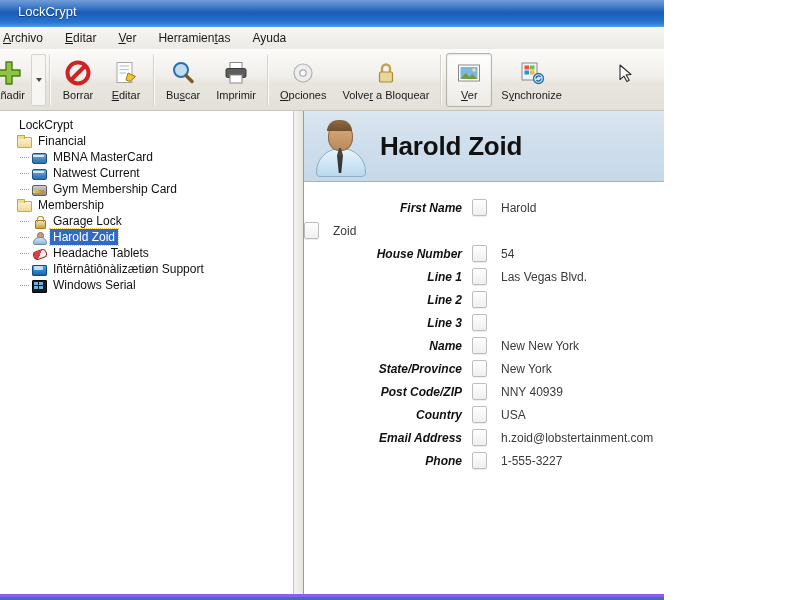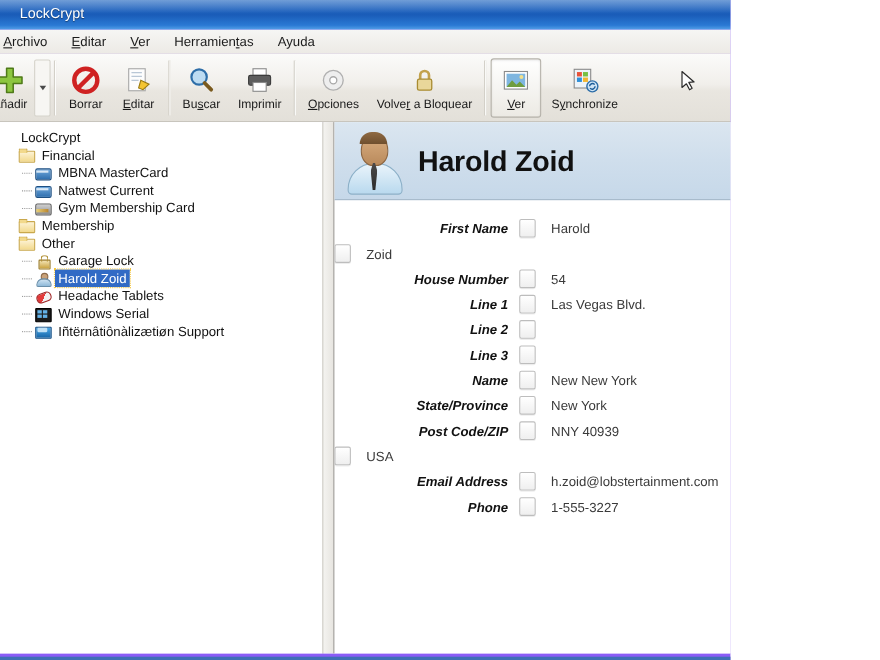--- a/index.html
+++ b/index.html
@@ -359,25 +359,20 @@
           <span class="ic gym"></span>
           <span class="tlabel">Gym Membership Card</span>
         </div>
 
         <div class="trow">
           <span class="twisty"></span>
           <span class="ic folder"></span>
           <span class="tlabel">Membership</span>
         </div>
 
-        <div class="trow">
-          <span class="twisty"></span>
-          <span class="ic folder"></span>
-          <span class="tlabel">Other</span>
-        </div>
 
         <div class="trow">
           <span class="indent" style="width:14px"></span>
           <span class="dashes"></span>
           <span class="ic lock"></span>
           <span class="tlabel">Garage Lock</span>
         </div>
 
         <div class="trow sel">
           <span class="indent" style="width:14px"></span>
@@ -389,29 +384,29 @@
         <div class="trow">
           <span class="indent" style="width:14px"></span>
           <span class="dashes"></span>
           <span class="ic pill"></span>
           <span class="tlabel">Headache Tablets</span>
         </div>
 
         <div class="trow">
           <span class="indent" style="width:14px"></span>
           <span class="dashes"></span>
+          <span class="ic globe"></span>
+          <span class="tlabel">Iñtërnâtiônàlizætiøn Support</span>
+        </div>
+
+        <div class="trow">
+          <span class="indent" style="width:14px"></span>
+          <span class="dashes"></span>
           <span class="ic winkey"></span>
           <span class="tlabel">Windows Serial</span>
-        </div>
-
-        <div class="trow">
-          <span class="indent" style="width:14px"></span>
-          <span class="dashes"></span>
-          <span class="ic globe"></span>
-          <span class="tlabel">Iñtërnâtiônàlizætiøn Support</span>
         </div>
 
       </div>
     </div>
 
     <div class="splitter"></div>
 
     <div class="detail-pane">
 
       <div class="dheader">
@@ -473,20 +468,21 @@
           <div class="fvalue">New York</div>
         </div>
 
         <div class="frow">
           <div class="flabel">Post Code/ZIP</div>
           <div class="fcopy"></div>
           <div class="fvalue">NNY 40939</div>
         </div>
 
         <div class="frow">
+          <div class="flabel">Country</div>
           <div class="fcopy"></div>
           <div class="fvalue">USA</div>
         </div>
 
         <div class="frow">
           <div class="flabel">Email Address</div>
           <div class="fcopy"></div>
           <div class="fvalue">h.zoid@lobstertainment.com</div>
         </div>
 

